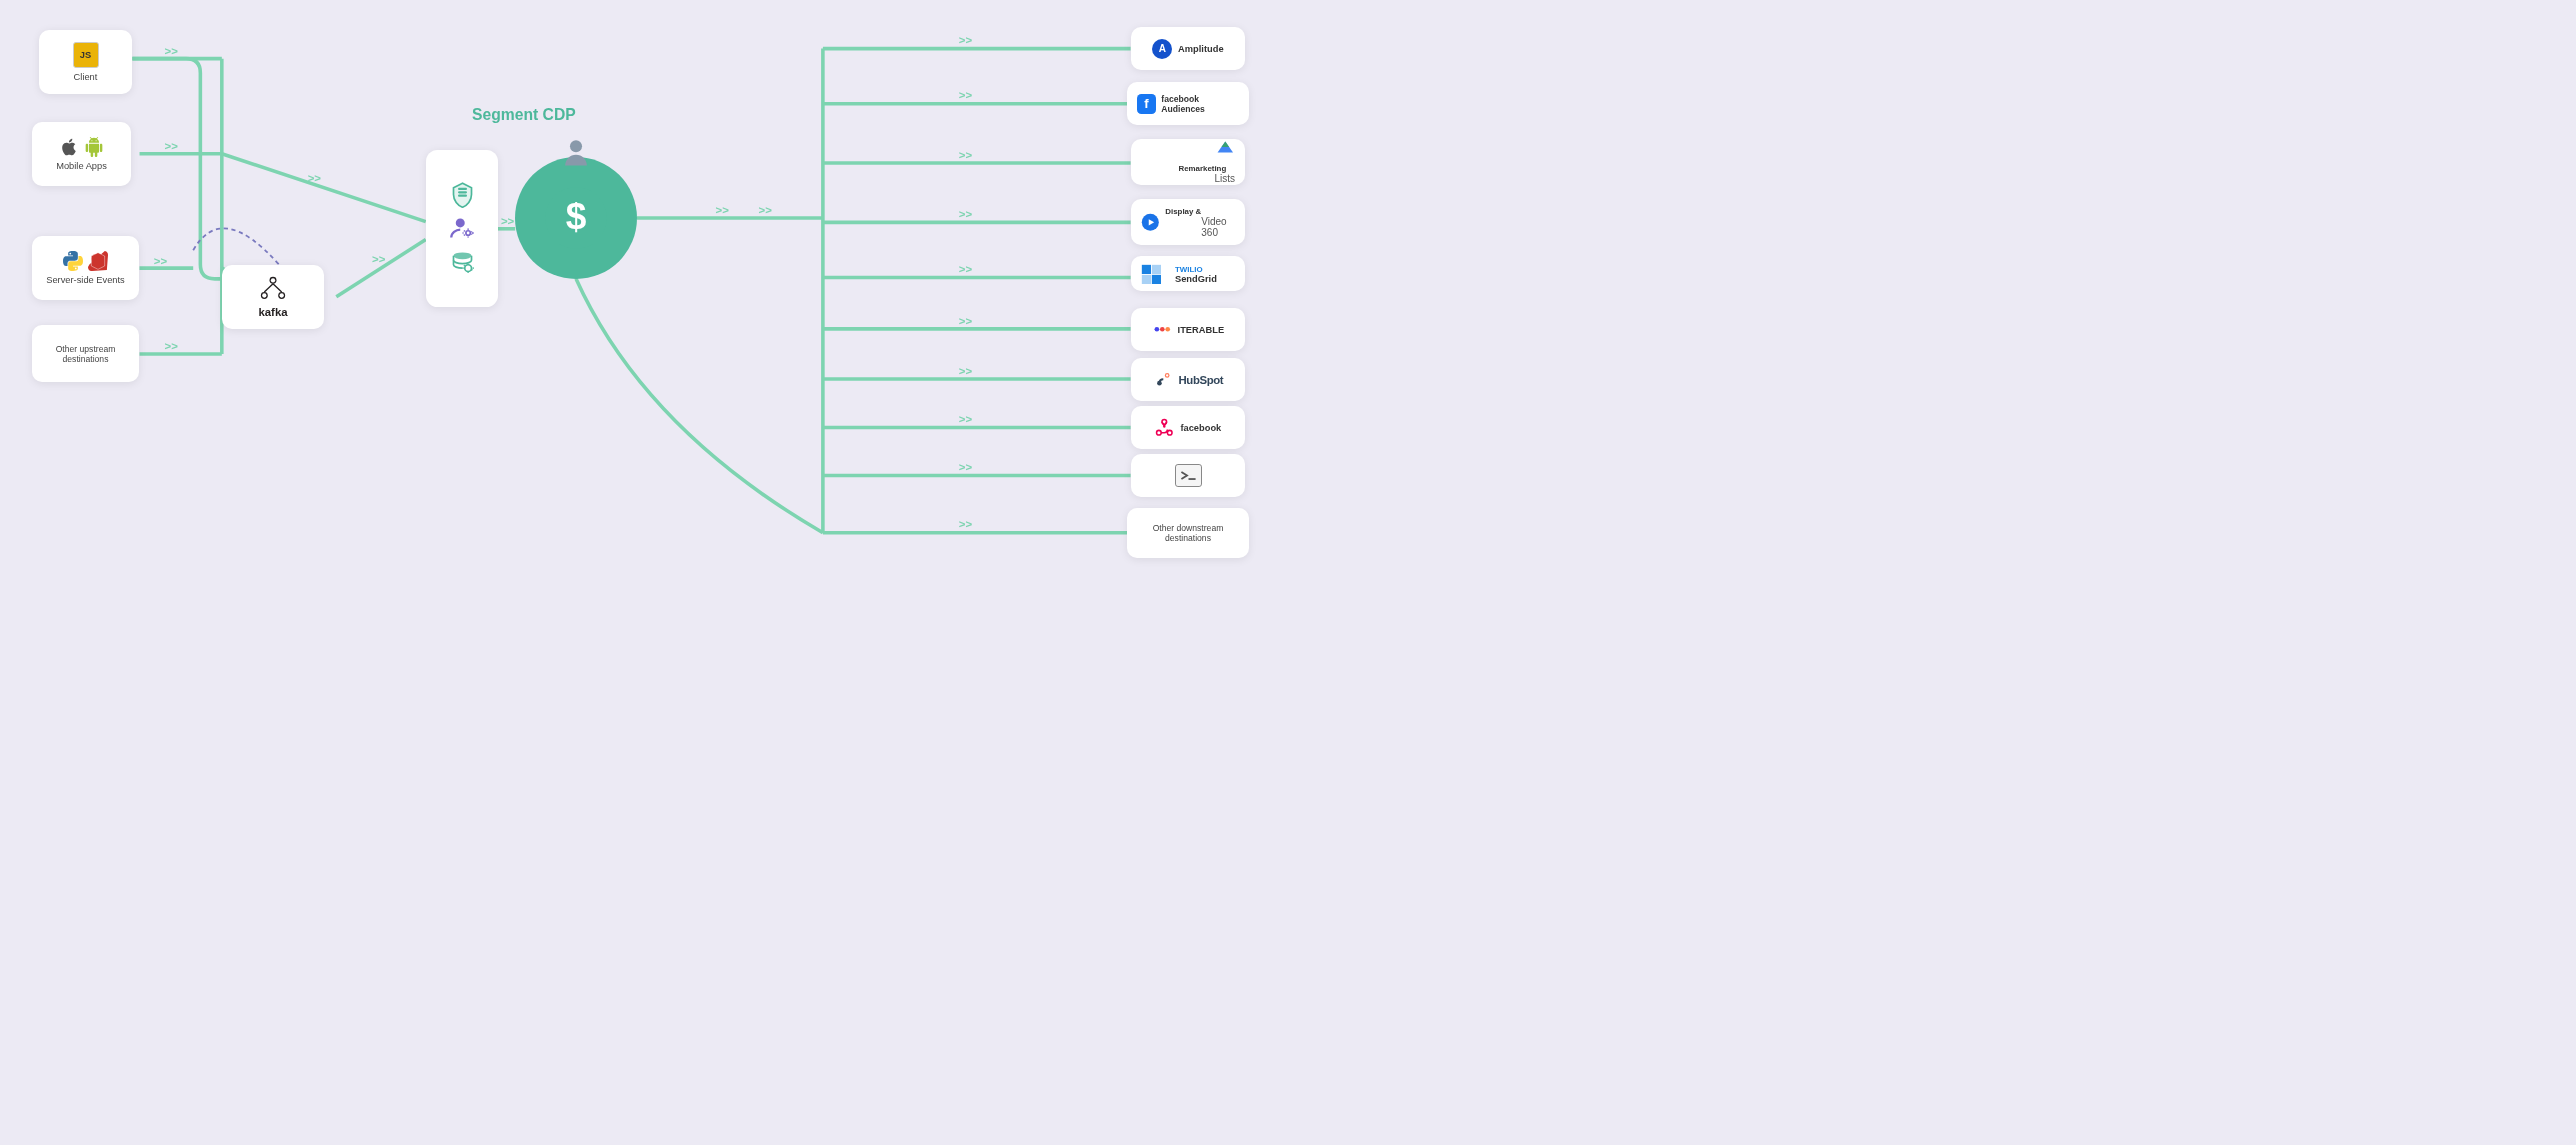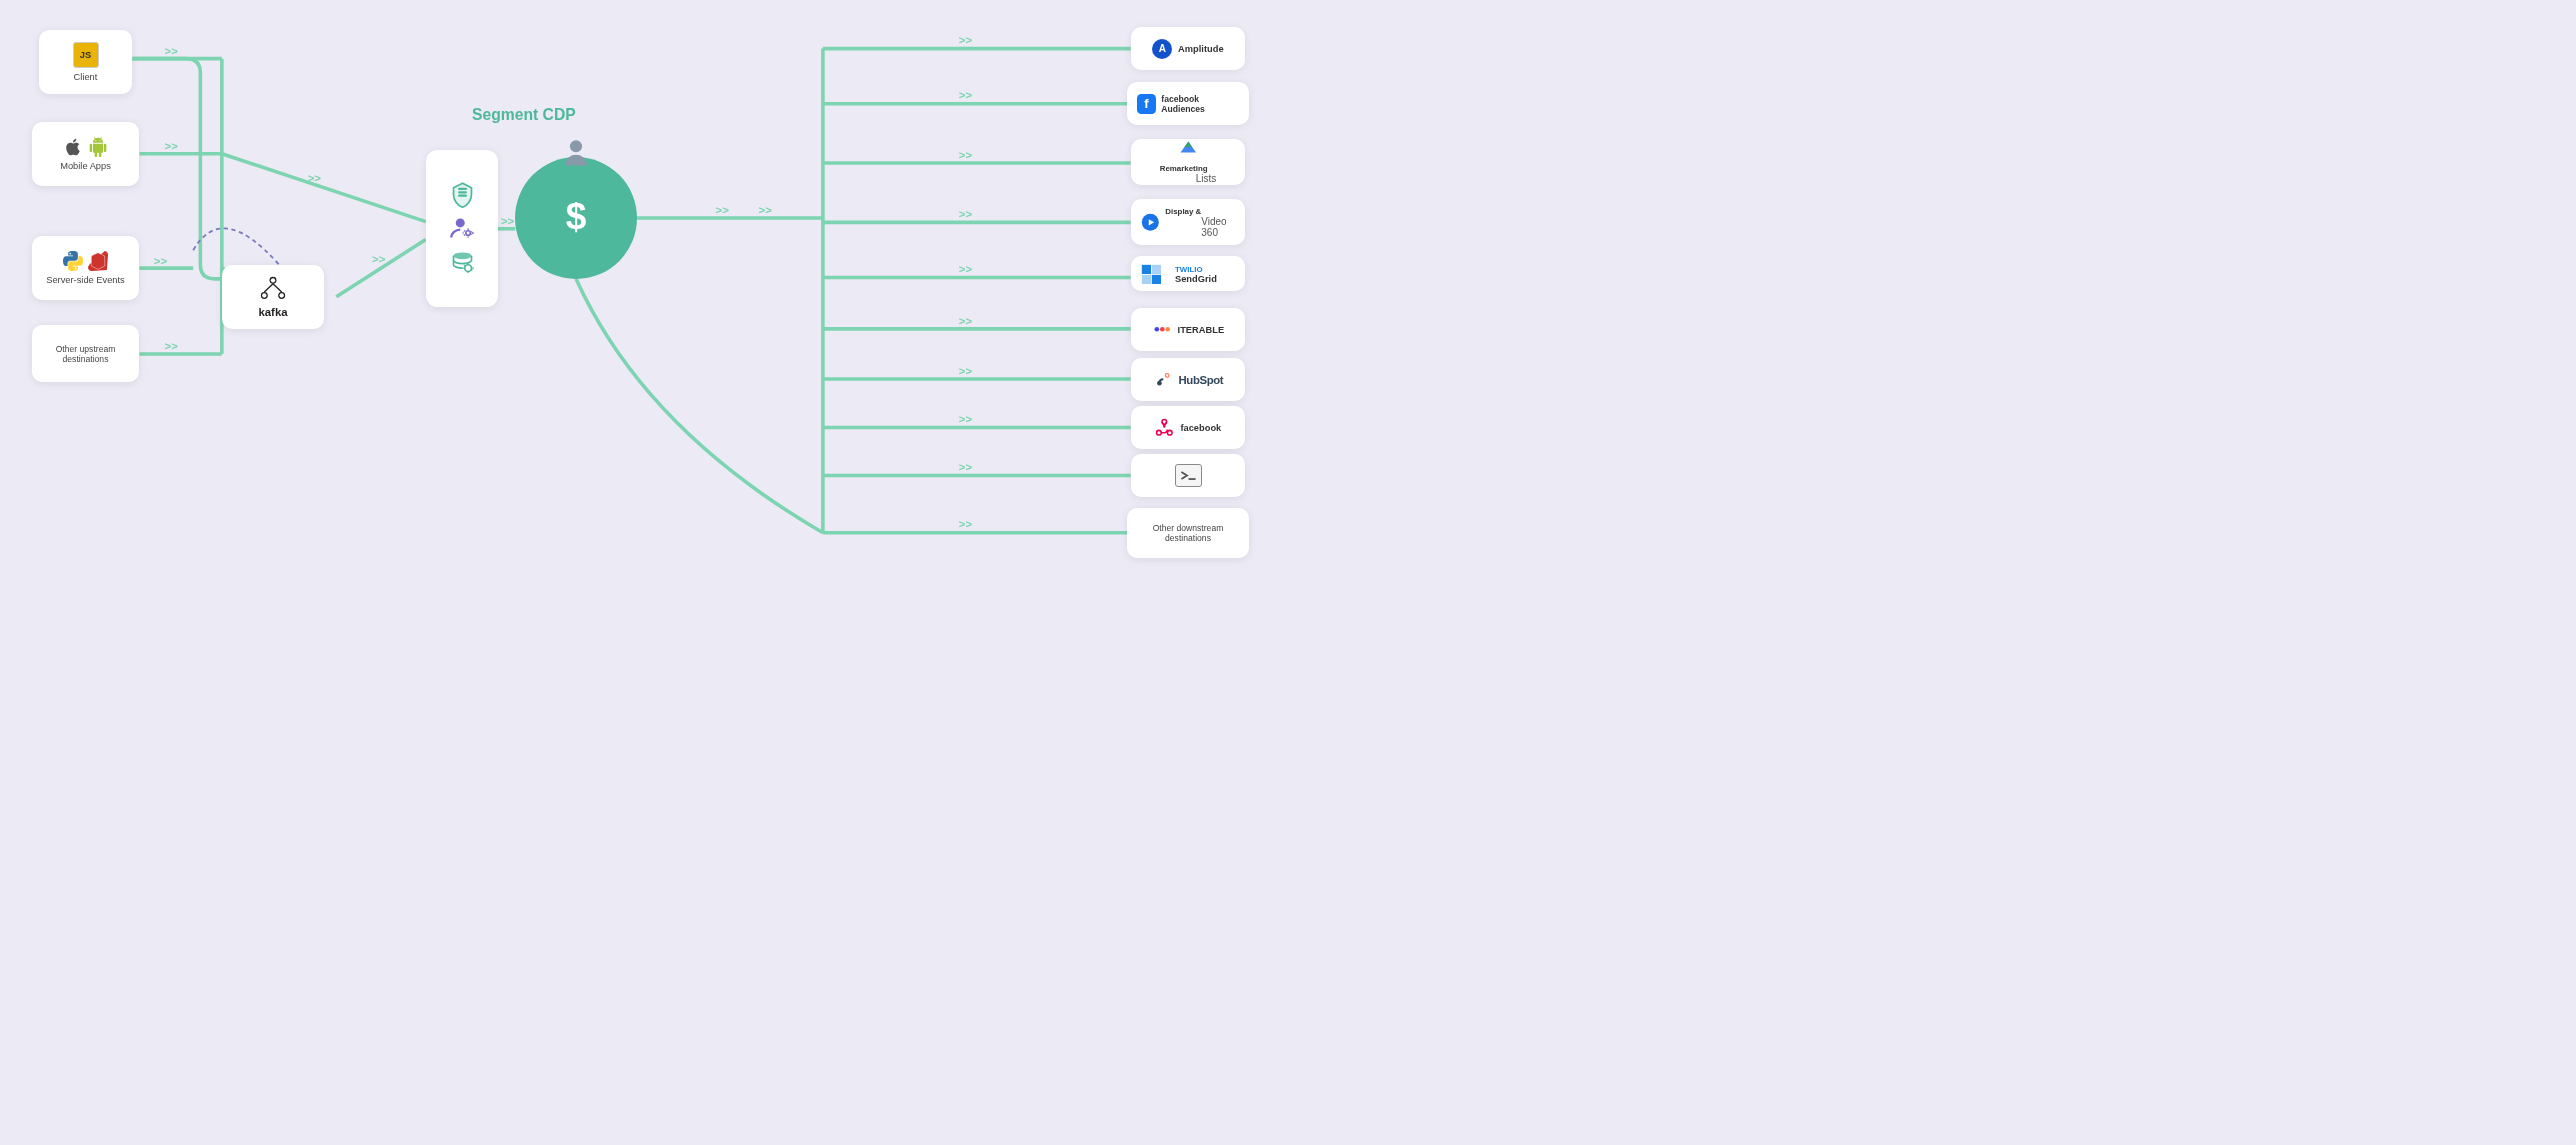--- a/index.html
+++ b/index.html
@@ -30,31 +30,31 @@
       gap: 4.3px;
     }
     .card-label {
       font-size: 9.3px;
       color: #444;
       text-align: center;
       font-weight: 500;
     }
     
     .card-client { width: 93px; height: 64px; left: 39px; top: 30px; }
-    .card-mobile { width: 107px; height: 64px; left: 32px; top: 122px; }
+    .card-mobile { width: 99px; height: 64px; left: 32px; top: 122px; }
     .card-server { width: 107px; height: 64px; left: 32px; top: 236px; }
     .card-other-up { width: 107px; height: 57px; left: 32px; top: 325px; }
     
     .card-kafka { width: 102px; height: 64px; left: 222px; top: 265px; }
     
     .card-cdp { width: 72px; height: 157px; left: 426px; top: 150px; border-radius: 11.4px; background: #fff; }
     
     .card-amplitude { width: 114px; height: 43px; right: 43px; top: 27px; flex-direction: row; gap: 5.7px; }
     .card-facebook { width: 122px; height: 43px; right: 39px; top: 82px; flex-direction: row; gap: 5.7px; }
-    .card-remarketing { width: 114px; height: 46px; right: 43px; top: 139px; gap: 5.7px; }
+    .card-remarketing { width: 114px; height: 46px; right: 43px; top: 139px; gap: 5.7px; align-items: flex-end; }
     .card-display { width: 114px; height: 46px; right: 43px; top: 199px; flex-direction: row; gap: 5.7px; margin-left: 20px; }
     .card-sendgrid { width: 114px; height: 35px; right: 43px; top: 256px; flex-direction: row; gap: 14px; align-items: flex-end; }
     .card-iterable { width: 114px; height: 43px; right: 43px; top: 308px; flex-direction: row; gap: 5.7px; }
     .card-hubspot { width: 114px; height: 43px; right: 43px; top: 358px; flex-direction: row; gap: 5.7px; }
     .card-webhooks { width: 114px; height: 43px; right: 43px; top: 406px; flex-direction: row; gap: 5.7px; }
     .card-terminal { width: 114px; height: 43px; right: 43px; top: 454px; flex-direction: row; gap: 5.7px; }
     .card-other-down { width: 122px; height: 50px; right: 39px; top: 508px; flex-direction: row; gap: 5.7px; }
 
     
     .cdp-circle {

